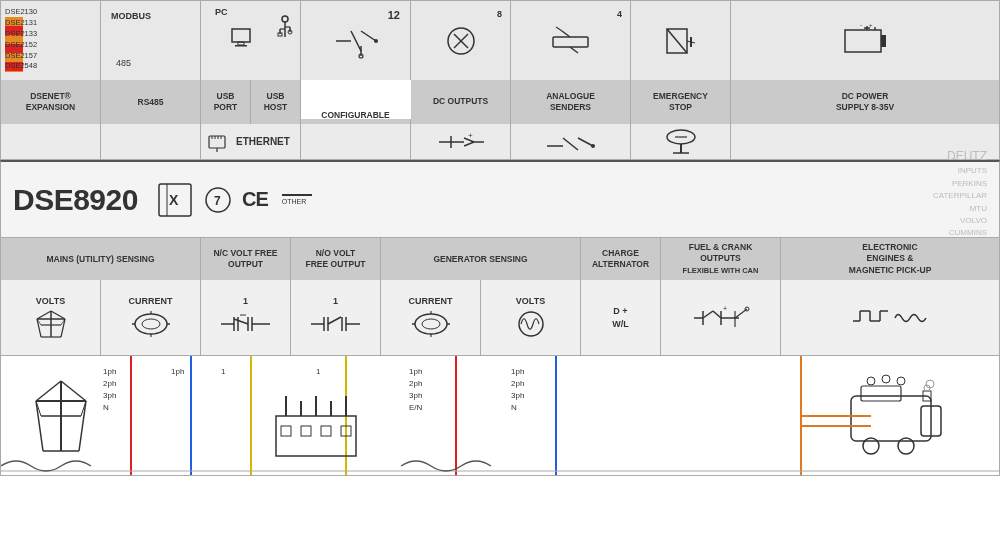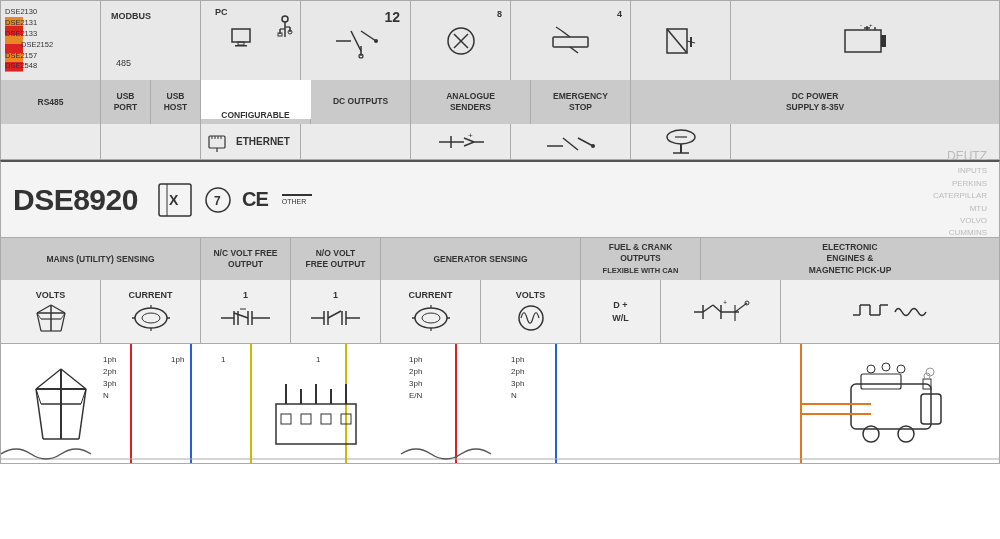--- a/index.html
+++ b/index.html
@@ -24,21 +24,21 @@
 
 <div class="main-container">
 
   <div style="display:flex; height:80px; border:1px solid #aaa; border-bottom:none; background:#e8e8e8;">
 
     <div style="width:100px; border-right:1px solid #aaa; display:flex; flex-direction:column; justify-content:flex-end; padding:4px; position:relative;">
       <div style="position:absolute; top:6px; left:4px;">
         <div style="font-size:7.5px; color:#333; line-height:1.45;">DSE2130</div>
         <div style="font-size:7.5px; color:#333; line-height:1.45;">DSE2131</div>
         <div style="font-size:7.5px; color:#333; line-height:1.45;">DSE2133</div>
-        <div style="font-size:7.5px; color:#333; line-height:1.45;margin-left:16px;">DSE2152</div>
+        <div style="font-size:7.5px; color:#333; line-height:1.45;">DSE2152</div>
         <div style="font-size:7.5px; color:#333; line-height:1.45;">DSE2157</div>
         <div style="font-size:7.5px; color:#333; line-height:1.45;">DSE2548</div>
       </div>
 
       <div style="width:18px; height:55px; background: repeating-linear-gradient(to bottom, #e88820 0px,#e88820 9px, #dd2222 9px,#dd2222 18px); margin-bottom:4px;"></div>
     </div>
 
     <div style="width:100px; border-right:1px solid #aaa; display:flex; flex-direction:column; justify-content:center; align-items:center; position:relative;">
       <div style="font-size:9px; font-weight:bold; color:#333; position:absolute; top:10px; left:10px;">MODBUS</div>
       <div style="font-size:9px; color:#333; position:absolute; bottom:12px; left:15px;">485</div>
@@ -59,21 +59,21 @@
         <line x1="4" y1="14" x2="4" y2="19" stroke="#333" stroke-width="1.5"></line>
         <line x1="14" y1="12" x2="14" y2="17" stroke="#333" stroke-width="1.5"></line>
         <line x1="9" y1="14" x2="4" y2="14" stroke="#333" stroke-width="1.2"></line>
         <line x1="9" y1="12" x2="14" y2="12" stroke="#333" stroke-width="1.2"></line>
         <rect x="2" y="18" width="4" height="3" fill="none" stroke="#333" stroke-width="1"></rect>
         <circle cx="14" cy="17" r="2" fill="none" stroke="#333" stroke-width="1"></circle>
       </svg>
     </div>
 
     <div style="width:110px; border-right:1px solid #aaa; display:flex; flex-direction:column; align-items:center; justify-content:center; position:relative;">
-      <div style="font-size:14px; font-weight:bold; color:#333; position:absolute; top:8px; right:10px;">12</div>
+      <div style="font-size:11px; font-weight:bold; color:#333; position:absolute; top:8px; right:10px;">12</div>
 
       <svg width="50" height="40" viewBox="0 0 50 40">
         <line x1="5" y1="20" x2="20" y2="20" stroke="#333" stroke-width="1.5"></line>
         <line x1="20" y1="10" x2="30" y2="30" stroke="#333" stroke-width="1.5"></line>
         <line x1="30" y1="10" x2="45" y2="20" stroke="#333" stroke-width="1.5"></line>
         <circle cx="45" cy="20" r="2" fill="#333"></circle>
         <line x1="30" y1="25" x2="30" y2="35" stroke="#333" stroke-width="1.5"></line>
         <circle cx="30" cy="35" r="2" fill="none" stroke="#333" stroke-width="1.2"></circle>
       </svg>
     </div>
@@ -117,20 +117,23 @@
         <line x1="26" y1="4" x2="26" y2="8" stroke="#333" stroke-width="1.5"></line>
         <line x1="23" y1="6" x2="29" y2="6" stroke="#333" stroke-width="1.5"></line>
         <line x1="34" y1="5" x2="34" y2="8" stroke="#333" stroke-width="1.5"></line>
         <text x="28" y="5" font-size="6" fill="#333">+</text>
         <text x="19" y="5" font-size="6" fill="#333">-</text>
       </svg>
     </div>
   </div>
 
   <div style="display:flex; height:44px; border:1px solid #aaa; border-top:none; border-bottom:none;">
+    <div style="width:100px; border-right:1px solid #aaa; background:#cacaca; display:flex; align-items:center; justify-content:center; padding:2px;">
+      <div style="font-size:8.5px; font-weight:bold; color:#333; text-align:center; line-height:1.3;">DSENET®<br>EXPANSION</div>
+    </div>
     <div style="width:100px; border-right:1px solid #aaa; background:#cacaca; display:flex; align-items:center; justify-content:center;">
       <div style="font-size:8.5px; font-weight:bold; color:#333;">RS485</div>
     </div>
     <div style="width:50px; border-right:1px solid #aaa; background:#cacaca; display:flex; align-items:center; justify-content:center;">
       <div style="font-size:8.5px; font-weight:bold; color:#333; text-align:center; line-height:1.3;">USB<br>PORT</div>
     </div>
     <div style="width:50px; border-right:1px solid #aaa; background:#cacaca; display:flex; align-items:center; justify-content:center;">
       <div style="font-size:8.5px; font-weight:bold; color:#333; text-align:center; line-height:1.3;">USB<br>HOST</div>
     </div>
     <div style="width:110px; border-right:1px solid #aaa; background:#cacaca; display:flex; align-items:center; justify-content:center; padding:2px;margin-top:39px;">
@@ -246,31 +249,34 @@
     </div>
 
     <div style="width:90px; border-right:1px solid #aaa; background:#cacaca; display:flex; align-items:center; justify-content:center; padding:2px;">
       <div style="font-size:8.5px; font-weight:bold; color:#333; text-align:center; line-height:1.3;">N/O VOLT<br>FREE OUTPUT</div>
     </div>
 
     <div style="width:200px; border-right:1px solid #aaa; background:#cacaca; display:flex; align-items:center; justify-content:center; padding:2px;">
       <div style="font-size:8.5px; font-weight:bold; color:#333; text-align:center;">GENERATOR SENSING</div>
     </div>
 
+    <div style="width:80px; border-right:1px solid #aaa; background:#cacaca; display:flex; align-items:center; justify-content:center; padding:2px;">
+      <div style="font-size:8.5px; font-weight:bold; color:#333; text-align:center; line-height:1.3;">CHARGE<br>ALTERNATOR</div>
+    </div>
 
     <div style="width:120px; border-right:1px solid #aaa; background:#cacaca; display:flex; align-items:center; justify-content:center; padding:2px;">
       <div style="font-size:8.5px; font-weight:bold; color:#333; text-align:center; line-height:1.3;">FUEL &amp; CRANK<br>OUTPUTS<br><span style="font-size:7.5px;">FLEXIBLE WITH CAN</span></div>
     </div>
 
     <div style="flex:1; background:#cacaca; display:flex; align-items:center; justify-content:center; padding:2px;">
       <div style="font-size:8.5px; font-weight:bold; color:#333; text-align:center; line-height:1.3;">ELECTRONIC<br>ENGINES &amp;<br>MAGNETIC PICK-UP</div>
     </div>
   </div>
 
-  <div style="display:flex; height:64px; border:1px solid #aaa; border-top:none;">
+  <div style="display:flex; height:76px; border:1px solid #aaa; border-top:none;">
 
     <div style="width:100px; border-right:1px solid #aaa; background:#f0f0f0; display:flex; flex-direction:column; align-items:center; justify-content:center;">
       <div style="font-size:9px; font-weight:bold; color:#333; margin-bottom:3px;">VOLTS</div>
 
       <svg width="36" height="30" viewBox="0 0 36 30">
         <line x1="18" y1="2" x2="18" y2="28" stroke="#333" stroke-width="1.5"></line>
         <line x1="4" y1="10" x2="32" y2="10" stroke="#333" stroke-width="1.5"></line>
         <line x1="8" y1="16" x2="28" y2="16" stroke="#333" stroke-width="1.2"></line>
         <line x1="4" y1="10" x2="18" y2="2" stroke="#333" stroke-width="1.2"></line>
         <line x1="32" y1="10" x2="18" y2="2" stroke="#333" stroke-width="1.2"></line>

